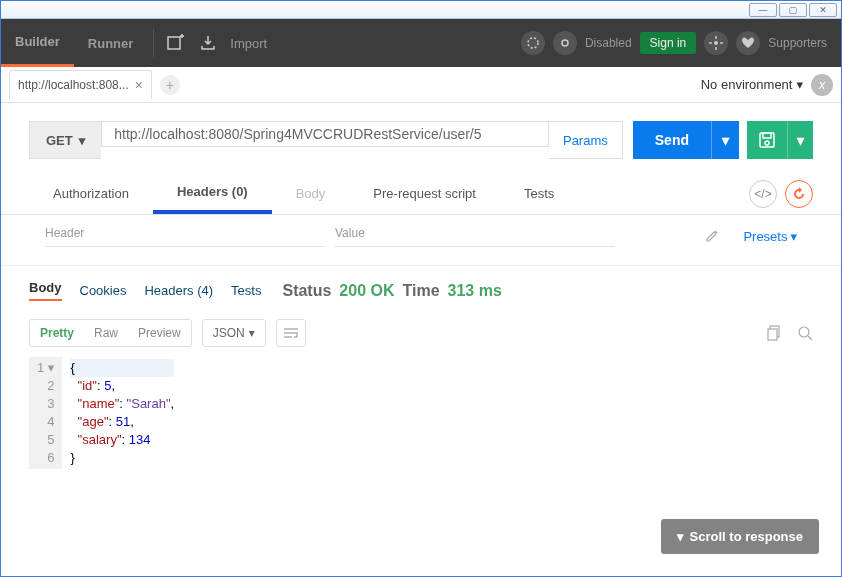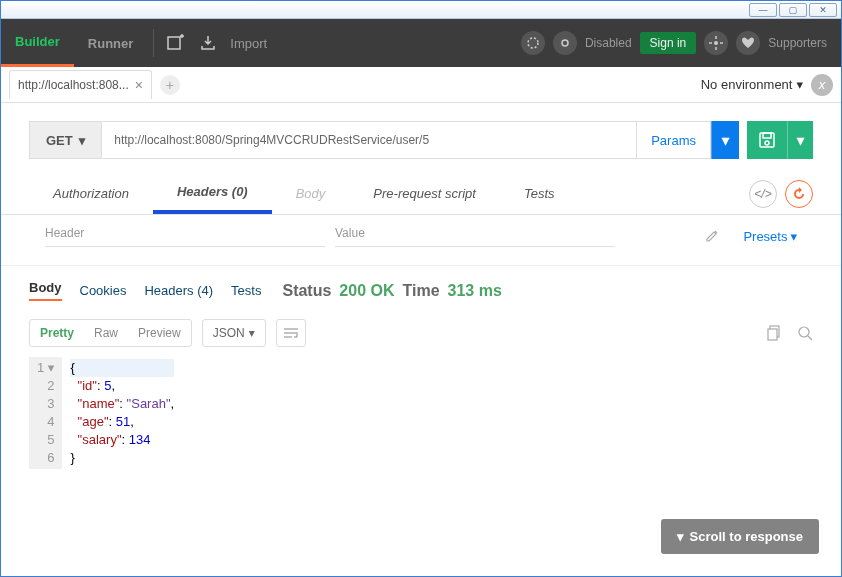--- a/index.html
+++ b/index.html
@@ -4,21 +4,21 @@
 <style>
 * { margin: 0; padding: 0; box-sizing: border-box; font-family: "Helvetica Neue", Arial, sans-serif; }
 body { background: #fff; }
 .window { width: 842px; height: 577px; border: 1px solid #3a7dd8; position: relative; overflow: hidden; }
 .titlebar { height: 18px; background: linear-gradient(#fff, #e8f0fa); border-bottom: 1px solid #b8c8dc; display: flex; justify-content: flex-end; align-items: center; padding-right: 4px; gap: 2px; }
 .tb-btn { width: 28px; height: 14px; border: 1px solid #8aa4c4; border-radius: 2px; display: flex; align-items: center; justify-content: center; font-size: 9px; color: #4a6a8a; cursor: default; }
 
 .topbar { height: 48px; background: #3c3c3c; display: flex; align-items: center; color: #ccc; }
 .topbar-left { display: flex; align-items: center; height: 100%; }
 .top-tab { padding: 0 14px; height: 100%; display: flex; align-items: center; font-size: 13px; font-weight: 600; cursor: pointer; }
-.top-tab.active { color: #22c55e; border-bottom: 3px solid #ff6c37; }
+.top-tab.active { color: #a3a3a3; border-bottom: 3px solid #ff6c37; }
 .top-tab.inactive { color: #999; }
 .top-divider { width: 1px; height: 28px; background: #555; margin: 0 6px; }
 .top-icon-btn { width: 32px; height: 32px; display: flex; align-items: center; justify-content: center; color: #ccc; cursor: pointer; }
 .top-import { font-size: 13px; color: #999; margin-left: 6px; cursor: pointer; }
 .topbar-right { margin-left: auto; display: flex; align-items: center; padding-right: 14px; gap: 8px; }
 .circ { width: 24px; height: 24px; border-radius: 50%; background: #555; display: flex; align-items: center; justify-content: center; color: #ccc; font-size: 12px; cursor: pointer; }
 .disabled-txt { font-size: 12px; color: #999; }
 .signin-btn { background: #15803d; color: #eee; font-size: 12px; padding: 4px 10px; border-radius: 2px; cursor: pointer; }
 .supporters-txt { font-size: 12px; color: #999; }
 
@@ -26,28 +26,28 @@
 .req-tab { display: flex; align-items: center; background: #fff; border: 1px solid #ddd; border-bottom: none; border-radius: 3px 3px 0 0; padding: 6px 8px; font-size: 12px; color: #555; max-width: 150px; }
 .req-tab-text { overflow: hidden; text-overflow: ellipsis; white-space: nowrap; }
 .req-tab-close { margin-left: 6px; color: #888; cursor: pointer; font-size: 14px; }
 .add-tab { width: 20px; height: 20px; border-radius: 50%; background: #eee; color: #aaa; display: flex; align-items: center; justify-content: center; margin-left: 8px; cursor: pointer; font-size: 14px; }
 .tabs-right { margin-left: auto; display: flex; align-items: center; gap: 8px; font-size: 13px; color: #333; }
 .env-sel { cursor: pointer; display: flex; align-items: center; gap: 4px; }
 .env-circ { width: 22px; height: 22px; border-radius: 50%; background: #bbb; color: #fff; display: flex; align-items: center; justify-content: center; font-style: italic; font-size: 13px; }
 
 .req-row { padding: 18px 28px 14px 28px; display: flex; align-items: stretch; gap: 0; }
 .method-btn { background: #eee; border: 1px solid #ddd; border-right: none; padding: 0 16px; display: flex; align-items: center; font-size: 13px; color: #555; font-weight: 600; cursor: pointer; gap: 6px; height: 38px; }
-.url-input { flex: 1; border: 1px solid #ddd; padding: 0 12px; font-size: 12px; color: #666; height: 38px; }
+.url-input { flex: 1; border: 1px solid #ddd; padding: 0 12px; font-size: 14px; color: #666; height: 26px; }
 .params-link { border: 1px solid #ddd; border-left: none; padding: 0 14px; display: flex; align-items: center; color: #097bed; font-size: 13px; cursor: pointer; height: 38px; }
 .send-btn { background: #097bed; color: #fff; font-weight: 600; font-size: 14px; padding: 0 22px; display: flex; align-items: center; margin-left: 10px; cursor: pointer; height: 38px; }
 .send-drop { background: #097bed; border-left: 1px solid rgba(255,255,255,.3); width: 28px; display: flex; align-items: center; justify-content: center; color: #fff; cursor: pointer; height: 38px; }
 .save-btn { background: #26b47f; color: #fff; width: 40px; display: flex; align-items: center; justify-content: center; margin-left: 8px; cursor: pointer; height: 38px; }
 .save-drop { background: #26b47f; border-left: 1px solid rgba(255,255,255,.3); width: 26px; display: flex; align-items: center; justify-content: center; color: #fff; cursor: pointer; height: 38px; }
 
-.req-tabs { display: flex; border-bottom: 1px solid #e0e0e0; padding: 0 28px; height: 42px; font-style: italic; }
+.req-tabs { display: flex; border-bottom: 1px solid #e0e0e0; padding: 0 28px; height: 42px; }
 .req-subtab { padding: 0 24px; font-size: 13px; color: #555; height: 100%; display: flex; align-items: center; cursor: pointer; }
 .req-subtab.active { border-bottom: 4px solid #1d4ed8; font-weight: 600; }
 .req-subtab.muted { color: #bbb; }
 .req-tabs-right { margin-left: auto; display: flex; align-items: center; gap: 8px; }
 .icon-circle { width: 28px; height: 28px; border-radius: 50%; border: 1px solid #ccc; display: flex; align-items: center; justify-content: center; color: #888; font-size: 12px; cursor: pointer; }
 .icon-circle.orange { border-color: #ff6c37; color: #ff6c37; }
 
 .hdr-row { padding: 10px 44px 18px 44px; display: flex; align-items: center; border-bottom: 1px solid #eee; }
 .hdr-col { font-size: 12px; color: #999; border-bottom: 1px solid #e0e0e0; padding-bottom: 6px; }
 .hdr-header { width: 280px; }
@@ -159,20 +159,21 @@
     </div>
   </div>
 
   <div class="req-row">
     <div class="method-btn">
       <span>GET</span>
       <span>▾</span>
     </div>
     <input class="url-input" value="http://localhost:8080/Spring4MVCCRUDRestService/user/5" style="">
     <div class="params-link">Params</div>
+    <div class="send-btn">Send</div>
     <div class="send-drop">▾</div>
     <div class="save-btn">
       <svg width="18" height="18" viewBox="0 0 18 18">
           <rect x="2" y="2" width="14" height="14" rx="1" fill="none" stroke="#fff" stroke-width="1.5"></rect>
           <rect x="5" y="2" width="8" height="5" fill="none" stroke="#fff" stroke-width="1.5"></rect>
           <circle cx="9" cy="12" r="2" fill="none" stroke="#fff" stroke-width="1.5"></circle>
         </svg>
     </div>
     <div class="save-drop">▾</div>
   </div>

